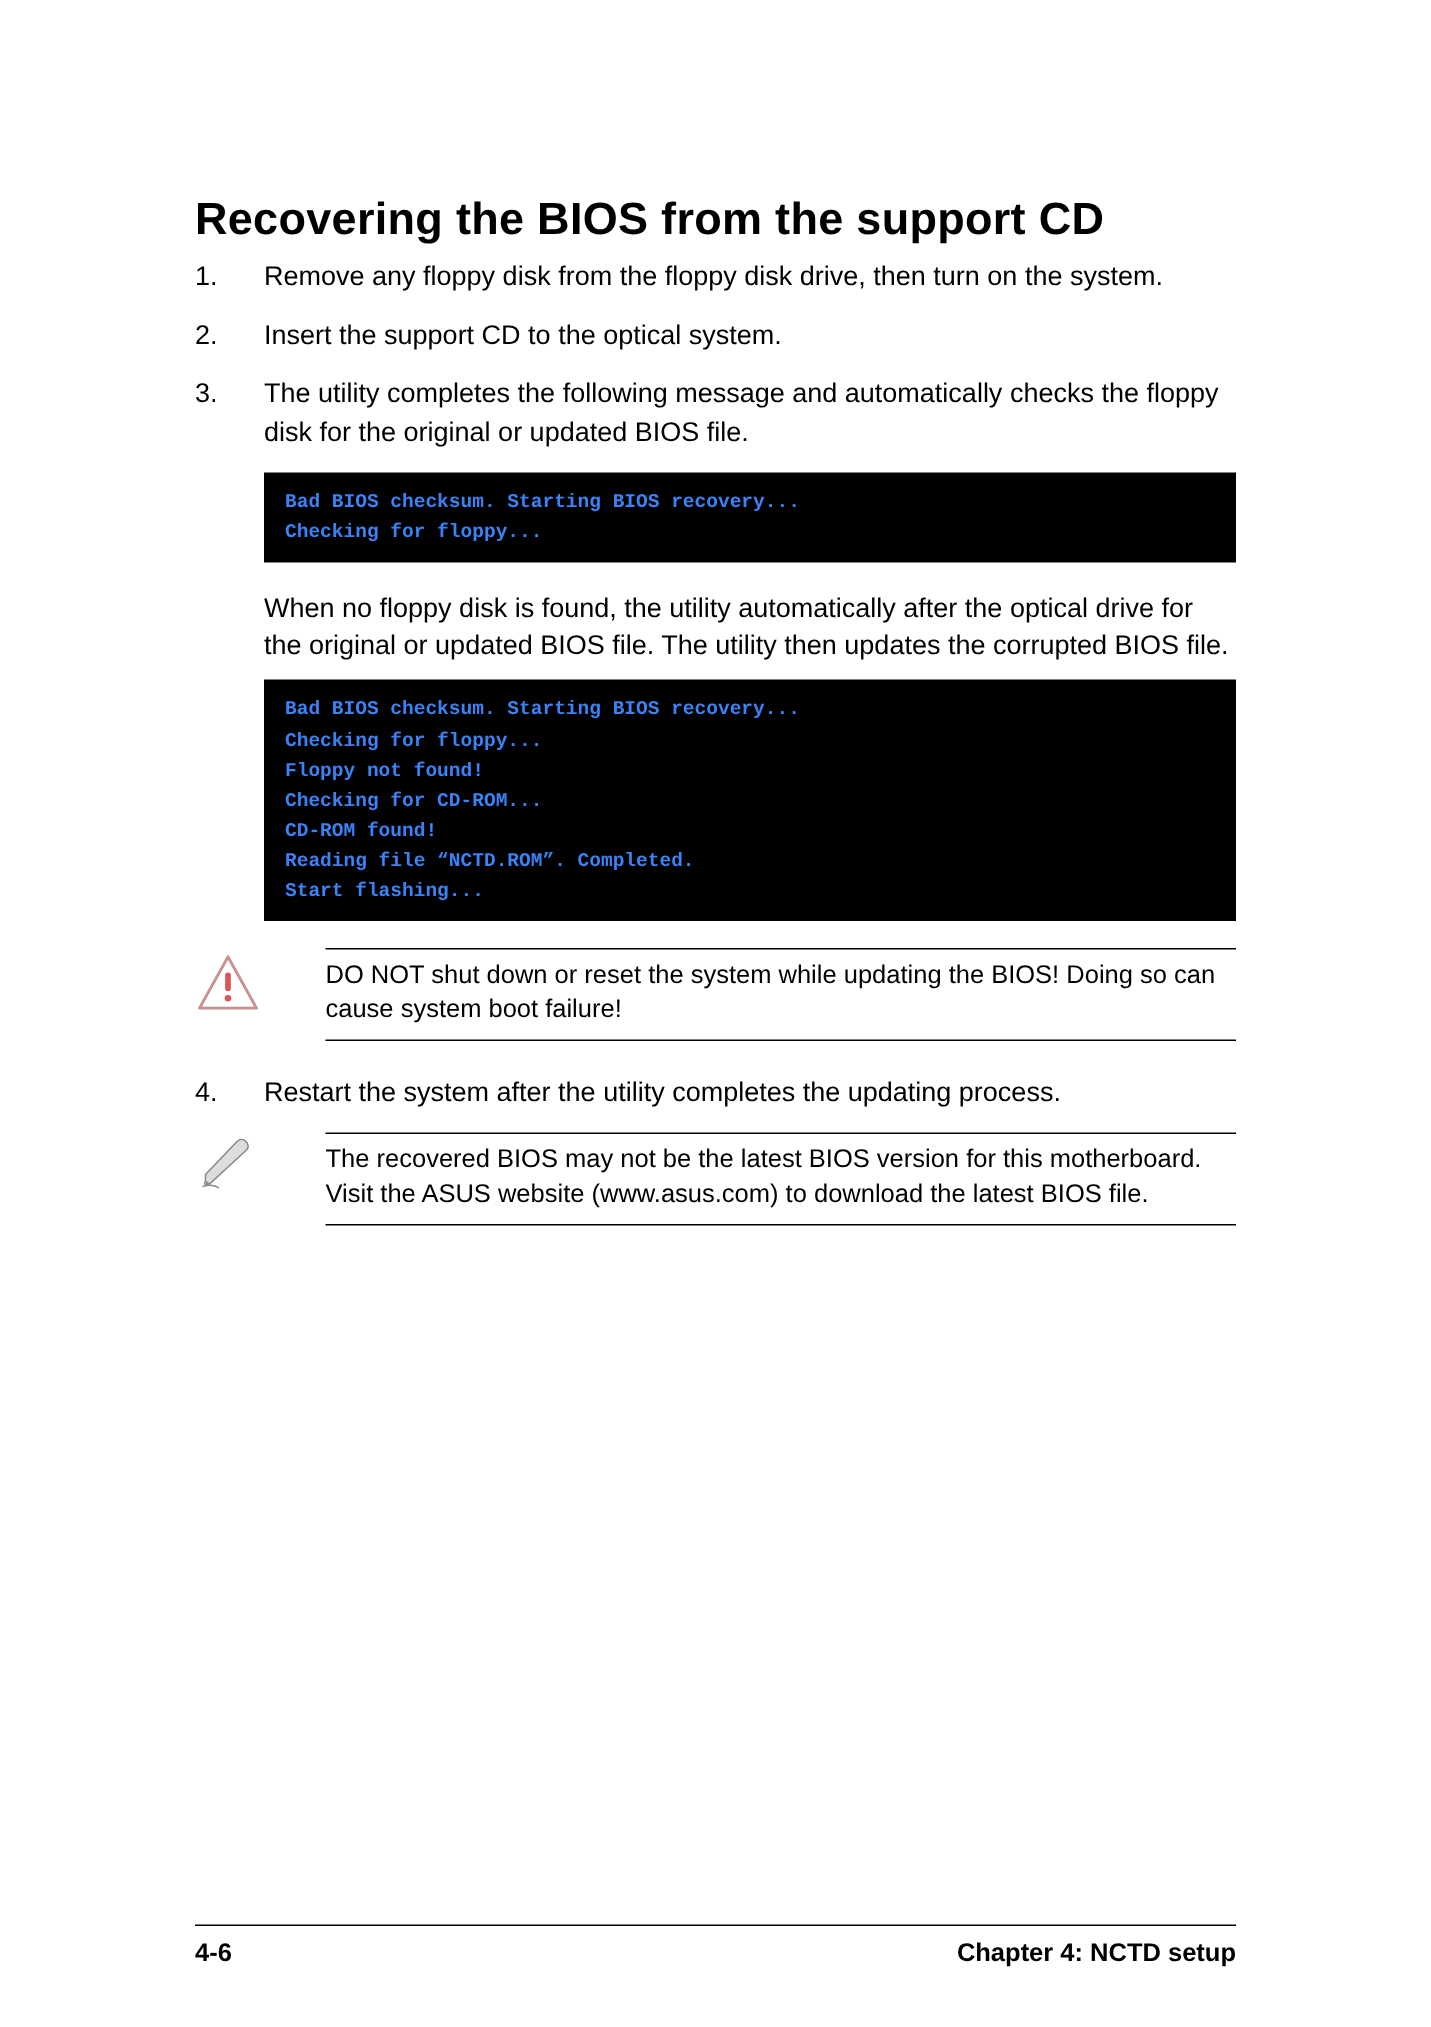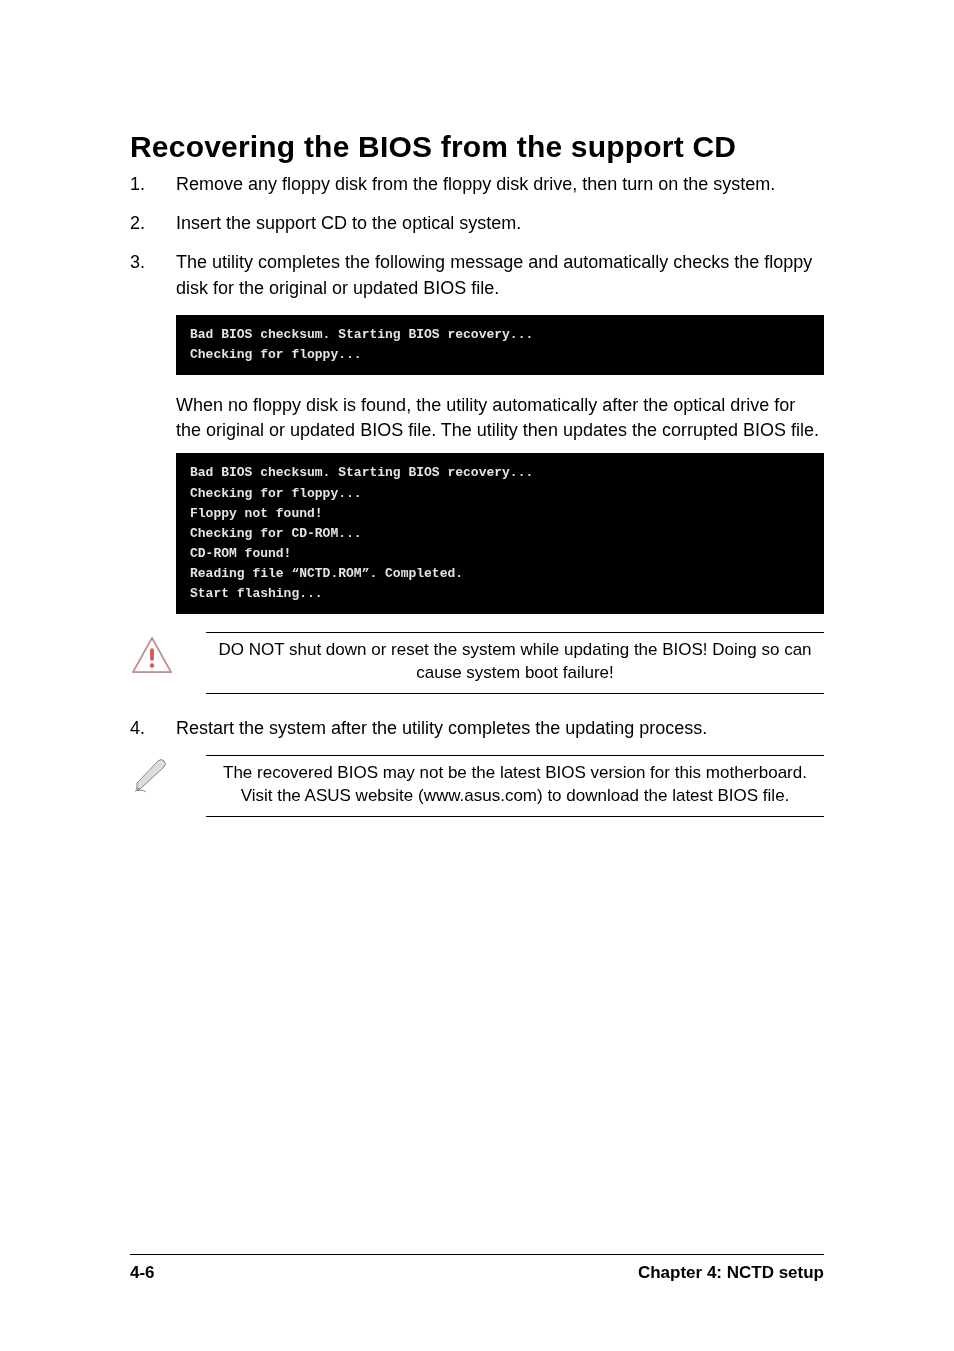--- a/index.html
+++ b/index.html
@@ -30,41 +30,40 @@
     margin-bottom: 14px;
     line-height: 1.4;
   }
   .ol-num {
     width: 46px;
     flex-shrink: 0;
   }
   .ol-body { flex: 1; }
   .code-block {
     background: #000;
-    color: #e5e5e5;
+    color: #3b82f6;
     font-family: "Courier New", monospace;
     font-weight: bold;
     font-size: 13px;
     padding: 10px 14px;
     margin: 10px 0 18px 46px;
     line-height: 1.55;
     white-space: pre;
   }
   .indent-para {
     margin-left: 46px;
     font-size: 18px;
     line-height: 1.4;
     margin-bottom: 10px;
   }
   .note-box {
     display: flex;
     align-items: flex-start;
     margin: 12px 0 22px 82px;
-    gap: 32px;
-    text-align: center;
+    gap: 43px;
   }
   .note-text {
     border-top: 1px solid #000;
     border-bottom: 1px solid #000;
     padding: 6px 0 8px 0;
     font-size: 17px;
     line-height: 1.35;
     flex: 1;
   }
   .icon-wrap {
@@ -72,21 +71,21 @@
     width: 44px;
     display: flex;
     justify-content: center;
     padding-top: 4px;
     margin-left: -82px;
   }
   .warn-icon svg { width: 42px; height: 38px; }
   .pencil-icon svg { width: 40px; height: 34px; }
   .footer {
     position: absolute;
-    bottom: 68px;
+    bottom: 39px;
     left: 130px;
     right: 130px;
     border-top: 1px solid #000;
     padding-top: 8px;
     display: flex;
     justify-content: space-between;
     font-size: 17px;
     font-weight: 900;
   }
 </style>

